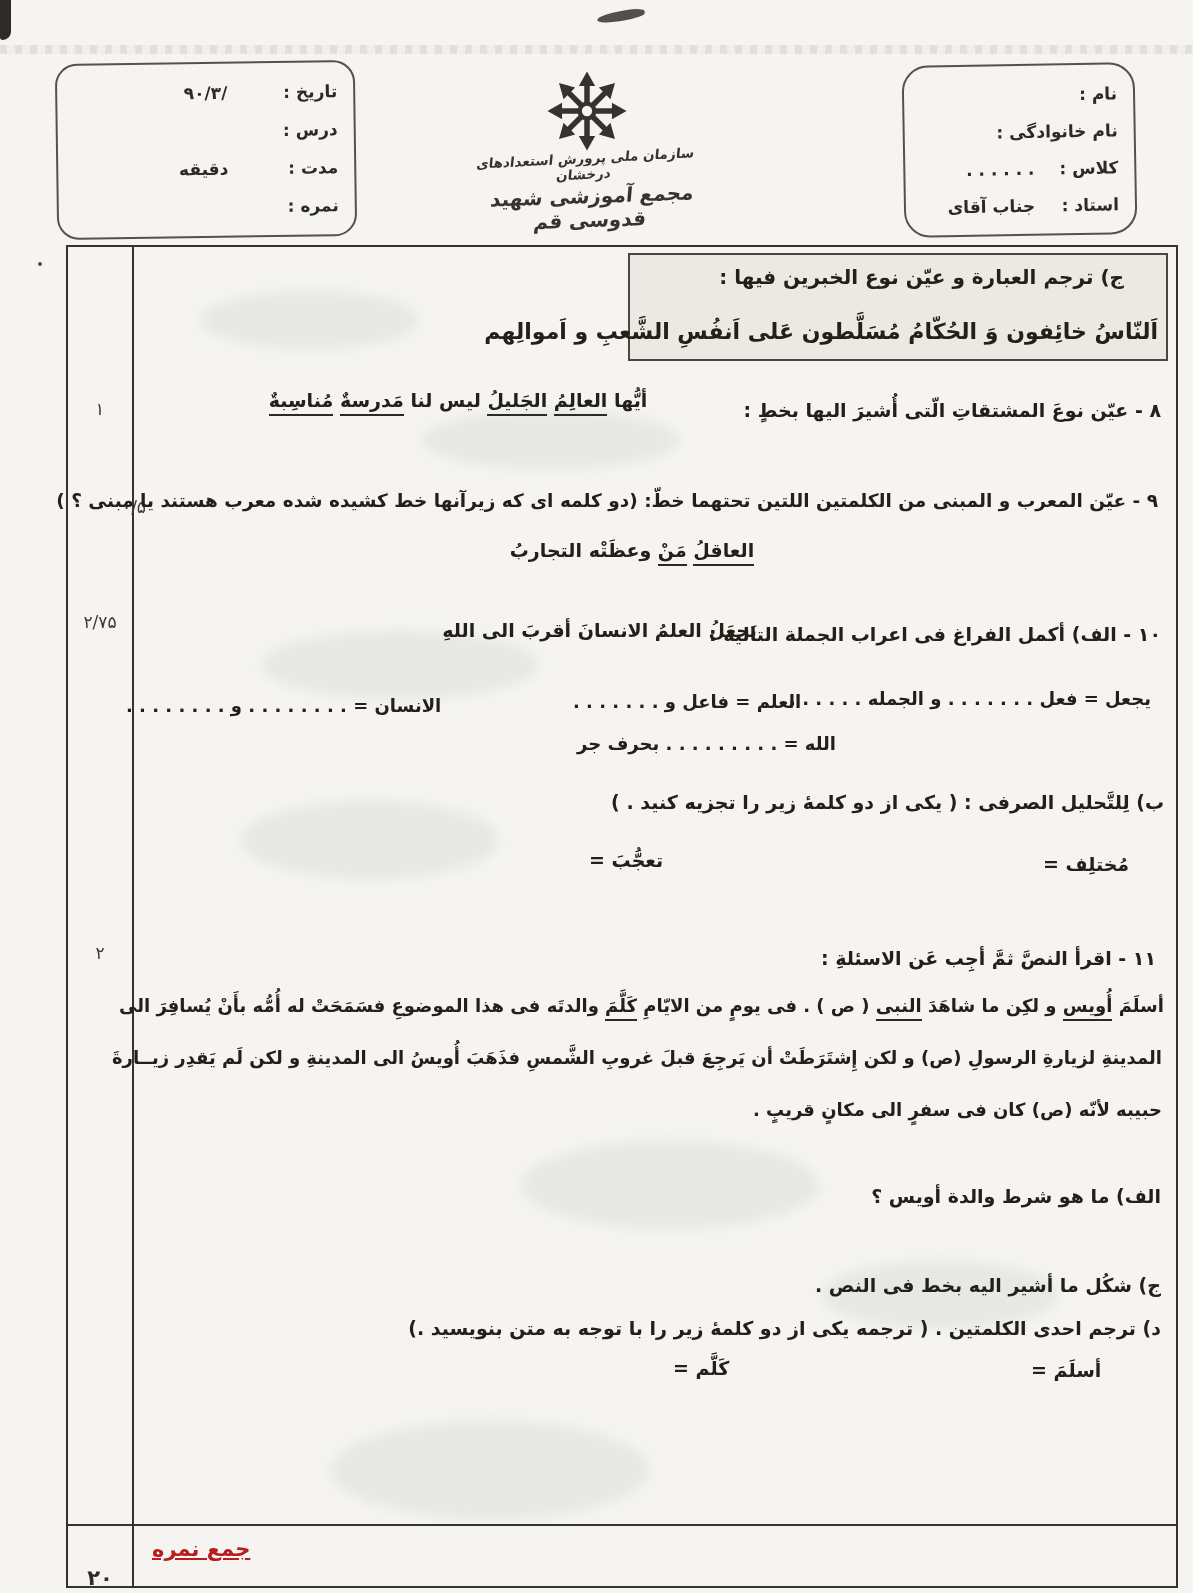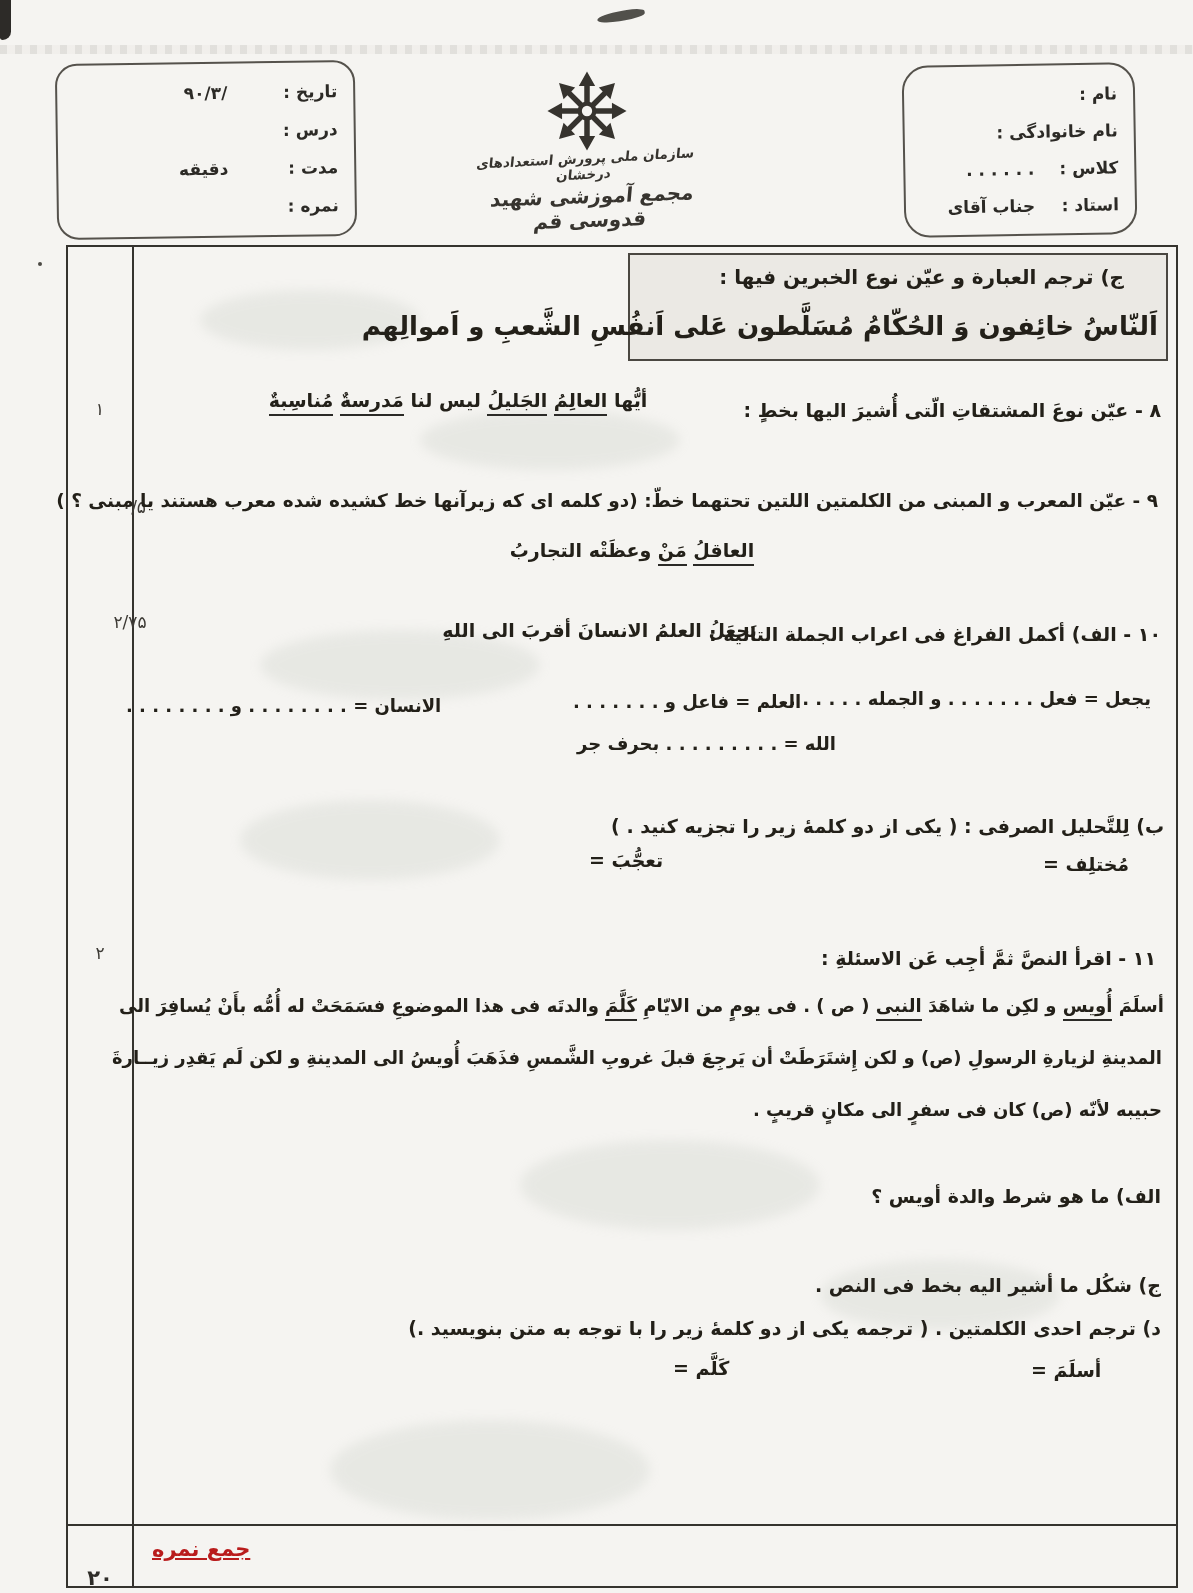--- a/index.html
+++ b/index.html
@@ -110,41 +110,41 @@
 </svg>
 <div class="abs nastaliq rtl" style="left:462px;top:150px;width:245px;font-size:13.5px;">سازمان ملی پرورش استعدادهای درخشان</div>
 <div class="abs nastaliq rtl" style="left:466px;top:184px;width:250px;font-size:20px;transform:rotate(-2deg) skewX(-7deg);">مجمع آموزشی شهید قدوسی قم</div>
 
 <div class="abs" id="main-box">
   <div class="abs" id="score-divider"></div>
   <div class="abs" id="footer-line"></div>
 
   <div class="abs mark" style="top:152px;transform:rotate(6deg);">۱</div>
   <div class="abs mark" style="top:250px;padding-left:34px;">۰/۵</div>
-  <div class="abs mark" style="top:365px;margin-left:30px;">۲/۷۵</div>
+  <div class="abs mark" style="top:365px;">۲/۷۵</div>
   <div class="abs mark" style="top:696px;">۲</div>
 
   <div class="abs" id="j-box">
     <div class="abs rtl q nw" style="right:42px;top:10px;font-size:20px;">ج) ترجم العبارة و عيّن نوع الخبرين فيها :</div>
-    <div class="abs rtl q nw" style="right:8px;top:56px;font-size:26px;">اَلنّاسُ خائِفون وَ الحُکّامُ مُسَلَّطون عَلی اَنفُسِ الشَّعبِ و اَموالِهم</div>
+    <div class="abs rtl q nw" style="right:8px;top:64px;font-size:22px;">اَلنّاسُ خائِفون وَ الحُکّامُ مُسَلَّطون عَلی اَنفُسِ الشَّعبِ و اَموالِهم</div>
   </div>
 
   <div class="abs rtl q nw" style="right:15px;top:152px;">۸ - عيّن نوعَ المشتقاتِ الّتی أُشيرَ اليها بخطٍ :</div>
   <div class="abs rtl q nw" style="left:155px;top:142px;width:470px;text-align:center;"><span>أيُّها </span><span class="u">العالِمُ</span><span> </span><span class="u">الجَليلُ</span><span> ليس لنا </span><span class="u">مَدرسةٌ</span><span> </span><span class="u">مُناسِبةٌ</span></div>
 
   <div class="abs rtl q nw" style="right:18px;top:243px;font-size:18.5px;">۹ - عيّن المعرب و المبنی من الکلمتين اللتين تحتهما خطّ: (دو کلمه ای که زیرآنها خط کشیده شده معرب هستند یا مبنی ؟ )</div>
   <div class="abs rtl q nw" style="left:414px;top:292px;width:300px;text-align:center;"><span class="u">العاقلُ</span><span> </span><span class="u">مَنْ</span><span> وعظَتْه التجاربُ</span></div>
 
   <div class="abs rtl q nw" style="right:15px;top:376px;">۱۰ - الف) أکمل الفراغ فی اعراب الجملة التالية :</div>
   <div class="abs rtl q nw" style="left:329px;top:372px;width:360px;text-align:right;">يَجعَلُ العلمُ الانسانَ أقربَ الی اللهِ</div>
   <div class="abs rtl q nw" style="right:25px;top:441px;font-size:18px;">يجعل = فعل . . . . . . . و الجمله . . . . . .</div>
   <div class="abs rtl q nw" style="left:505px;top:444px;font-size:18px;">العلم = فاعل و . . . . . . .</div>
   <div class="abs rtl q nw" style="left:58px;top:448px;font-size:18px;">الانسان = . . . . . . . . و . . . . . . . .</div>
   <div class="abs rtl q nw" style="left:509px;top:486px;font-size:18px;">الله = . . . . . . . . . بحرف جر</div>
-  <div class="abs rtl q nw" style="right:12px;top:568px;">ب) لِلتَّحليل الصرفی : ( یکی از دو کلمهٔ زیر را تجزیه کنید . )</div>
+  <div class="abs rtl q nw" style="right:12px;top:544px;">ب) لِلتَّحليل الصرفی : ( یکی از دو کلمهٔ زیر را تجزیه کنید . )</div>
   <div class="abs rtl q nw" style="left:975px;top:606px;">مُختلِف =</div>
   <div class="abs rtl q nw" style="left:521px;top:602px;">تعجُّبَ =</div>
 
   <div class="abs rtl q nw" style="right:20px;top:700px;">۱۱ - اقرأ النصَّ ثمَّ أجِب عَن الاسئلةِ :</div>
   <div class="abs rtl q nw" style="right:12px;top:748px;font-size:18px;"><span>أسلَمَ </span><span class="u">أُويس</span><span> و لکِن ما شاهَدَ </span><span class="u">النبی</span><span> ( ص ) . فی يومٍ من الايّامِ </span><span class="u">کَلَّمَ</span><span> والدتَه فی هذا الموضوعِ فسَمَحَتْ له أُمُّه بأَنْ يُسافِرَ الی</span></div>
   <div class="abs rtl q nw" style="right:14px;top:800px;font-size:18px;">المدينةِ لزيارةِ الرسولِ (ص) و لکن إِشتَرَطَتْ أن يَرجِعَ قبلَ غروبِ الشَّمسِ فذَهَبَ أُويسُ الی المدينةِ و لکن لَم يَقدِر زيــارةَ</div>
   <div class="abs rtl q nw" style="right:14px;top:852px;font-size:18px;">حبيبه لأنّه (ص) کان فی سفرٍ الی مکانٍ قريبٍ .</div>
   <div class="abs rtl q nw" style="right:15px;top:938px;">الف) ما هو شرط والدة أويس ؟</div>
   <div class="abs rtl q nw" style="right:15px;top:1027px;">ج) شکُل ما أشير اليه بخط فی النص .</div>
   <div class="abs rtl q nw" style="right:15px;top:1070px;">د) ترجم احدی الکلمتين . ( ترجمه یکی از دو کلمهٔ زیر را با توجه به متن بنویسید .)</div>

